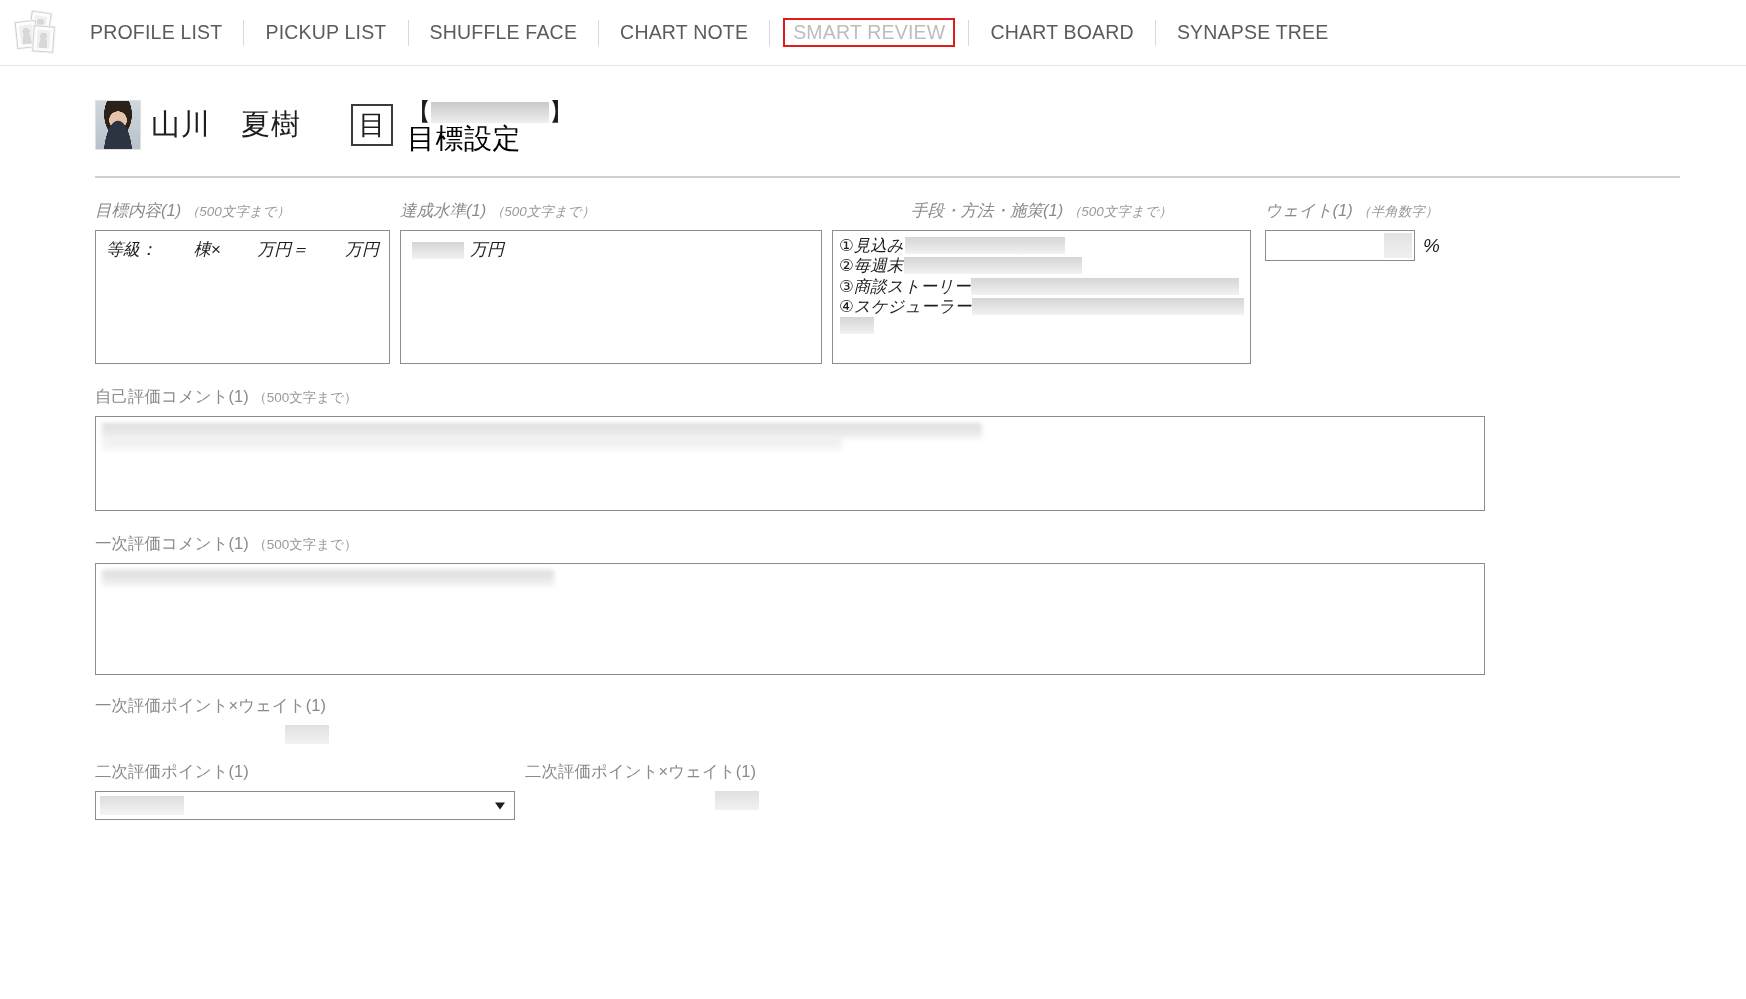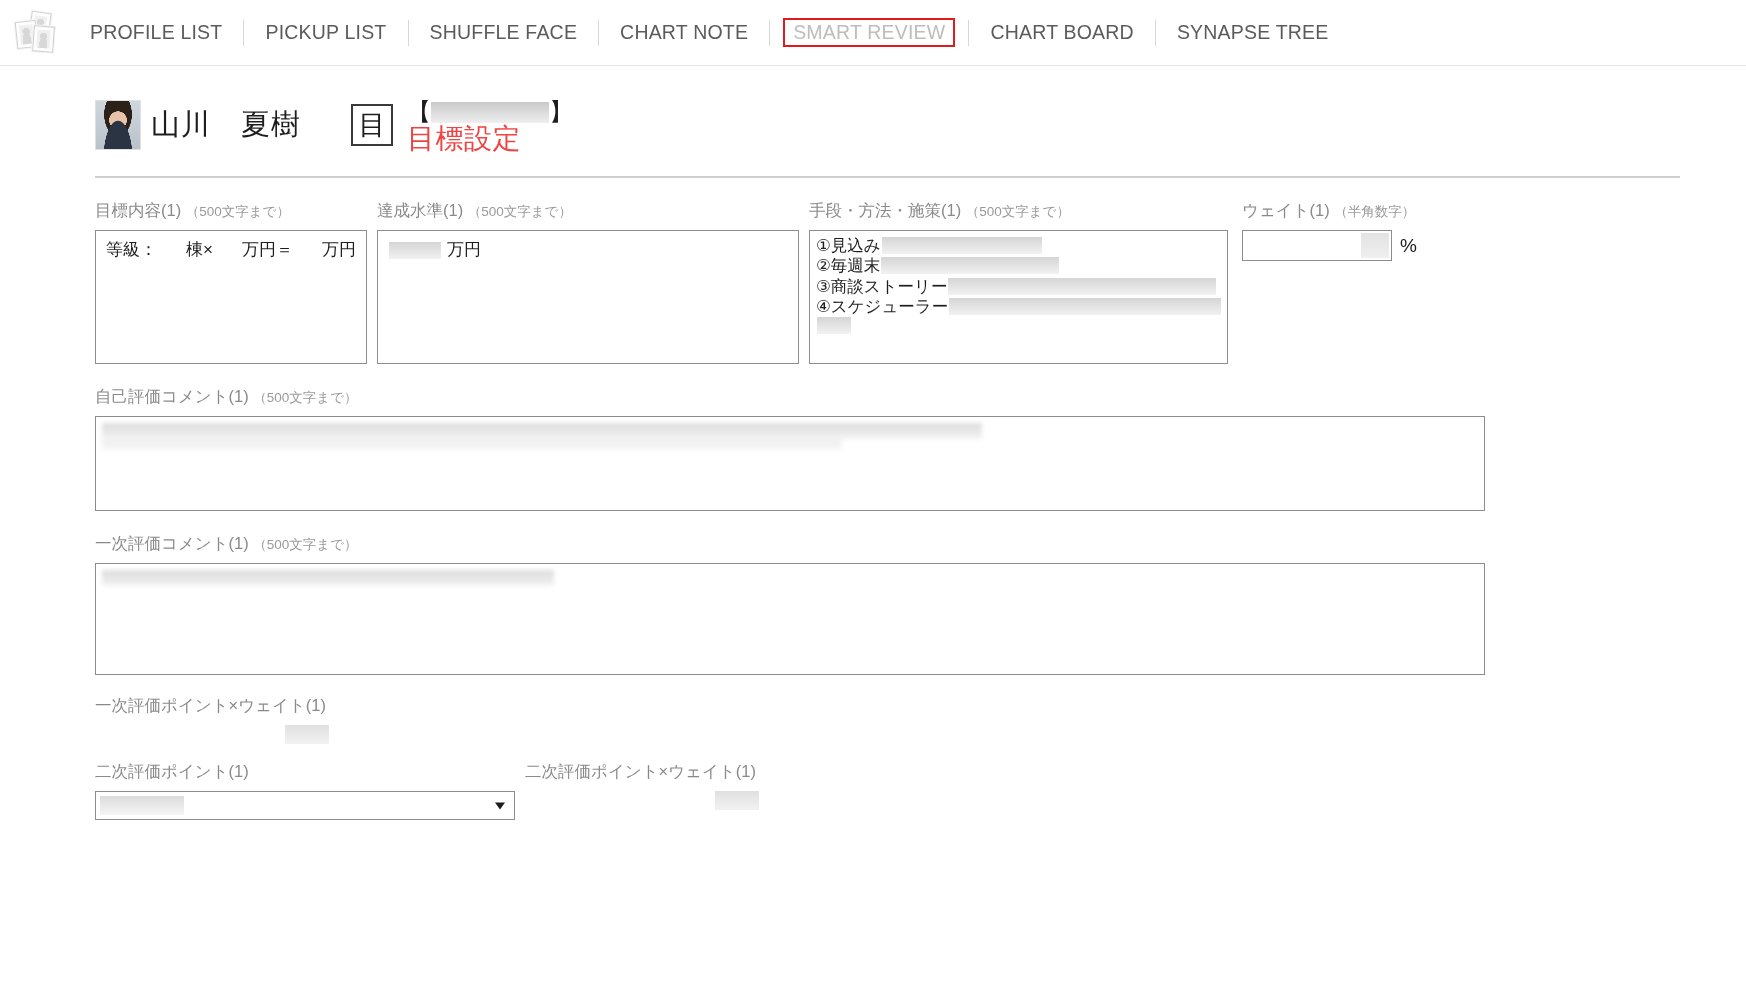--- a/index.html
+++ b/index.html
@@ -120,54 +120,55 @@
     align-items: center;
   }
   .redact {
     display: inline-block;
     background: linear-gradient(180deg,#c9c9c9,#efefef);
     height: 21px;
     vertical-align: middle;
   }
   .title-main {
     font-size: 28px;
-    color: #ef4444;
+    color: #000000;
     margin-top: -4px;
     letter-spacing: 0.5px;
   }
 
   .hr {
     height: 2px;
     background: #cfcfcf;
     margin: 14px 50px 0 95px;
   }
 
   
   .form-top {
     display: flex;
     padding: 22px 0 0 95px;
+    font-style: italic;
   }
   .fld { position: relative; }
   .lbl {
     font-size: 16.5px;
     color: #8a8a8a;
     margin-bottom: 8px;
     white-space: nowrap;
   }
   .lbl .sub { font-size: 13.5px; color: #9a9a9a; }
   .ta {
     border: 1px solid #8c8c8c;
     background: #fff;
     font-size: 17px;
     color: #1d1d1d;
     padding: 8px 10px;
     line-height: 1.33;
     overflow: hidden;
   }
-  .ta-1 { width: 272px; height: 134px; }
+  .ta-1 { width: 295px; height: 134px; }
   .ta-2 { width: 422px; height: 134px; margin-left: 10px; }
   .ta-3 { width: 419px; height: 134px; margin-left: 10px; }
 
   .w-wrap { margin-left: 14px; display:flex; align-items:flex-start; }
   .w-input {
     width: 150px; height: 31px;
     border: 1px solid #8c8c8c;
     background: #fff;
     position: relative;
   }
@@ -306,21 +307,21 @@
       </div>
       <div class="ta ta-2">
         <div class="num-line">
           <span class="rd" style="width:52px;"></span>
           <span style="margin-left:6px;">万円</span>
         </div>
       </div>
     </div>
 
     <div class="fld">
-      <div class="lbl" style="margin-left:10px;">
+      <div class="lbl" style="margin-left:10px;text-align:center;">
         <span>手段・方法・施策(1)</span>
         <span class="sub">（500文字まで）</span>
       </div>
       <div class="ta ta-3" style="padding:4px 6px; line-height:1.24; font-size:16.5px;">
         <div class="num-line">
           <span>①</span>
             <span>見込み</span>
           <span class="rd" style="width:160px;"></span>
         </div>
         <div class="num-line">

